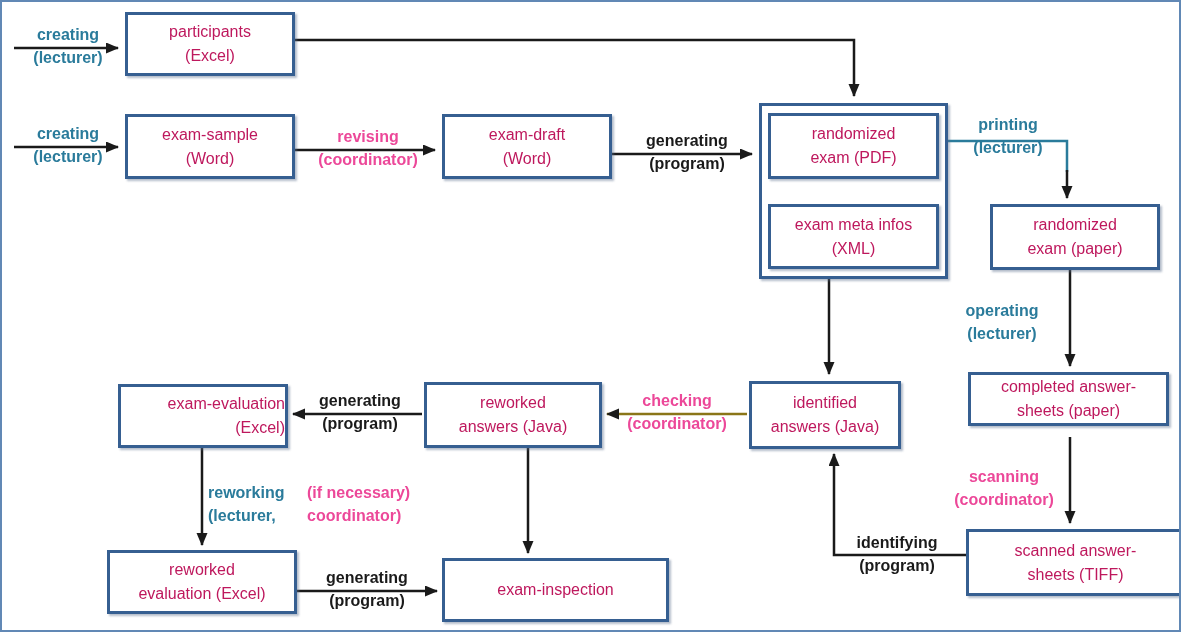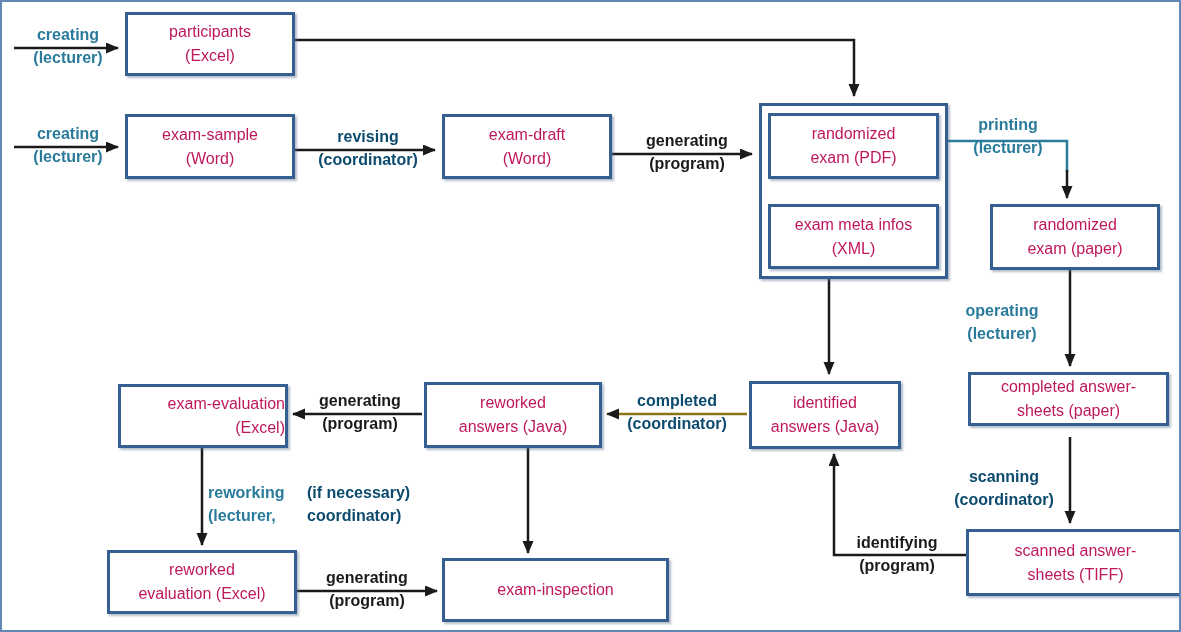--- a/index.html
+++ b/index.html
@@ -32,21 +32,21 @@
   }
   .node span{display:block;}
   .lbl{
     position:absolute;
     font-size:16px;font-weight:bold;line-height:23px;
     text-align:center;white-space:nowrap;
   }
   .lbl span{display:block;}
   .lbl.left{text-align:left;}
   .teal{color:#2a7b9b;}
-  .olive{color:#0c4a6e;}
+  .olive{color:#ec4899;}
   .dark{color:#1a1a1a;}
 </style>
 </head>
 <body>
 
 <div class="canvas">
 
   <svg class="wires" width="1181" height="632" viewBox="0 0 1181 632">
     <defs>
       <marker id="ah" markerUnits="userSpaceOnUse" markerWidth="14" markerHeight="12" refX="12" refY="5.5" orient="auto">
@@ -151,21 +151,21 @@
   </div>
   <div class="lbl olive" style="left:942px;top:463px;width:120px;">
     <span>scanning</span>
     <span>(coordinator)</span>
   </div>
   <div class="lbl dark" style="left:838px;top:529px;width:114px;">
     <span>identifying</span>
     <span>(program)</span>
   </div>
   <div class="lbl olive" style="left:606px;top:387px;width:138px;">
-    <span>completed</span>
+    <span>checking</span>
     <span>(coordinator)</span>
   </div>
   <div class="lbl dark" style="left:294px;top:387px;width:128px;">
     <span>generating</span>
     <span>(program)</span>
   </div>
   <div class="lbl teal left" style="left:206px;top:479px;width:95px;">
     <span>reworking</span>
     <span>(lecturer,</span>
   </div>

